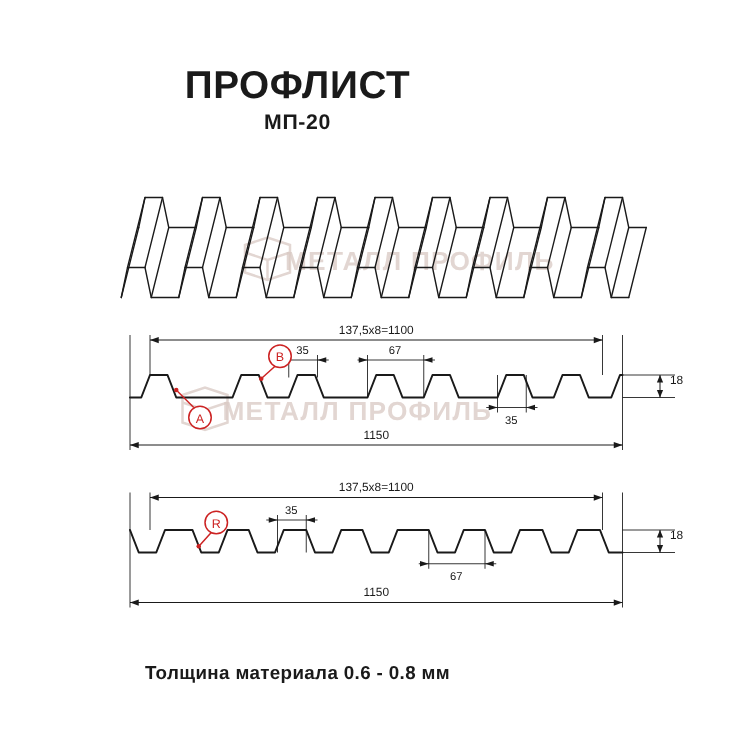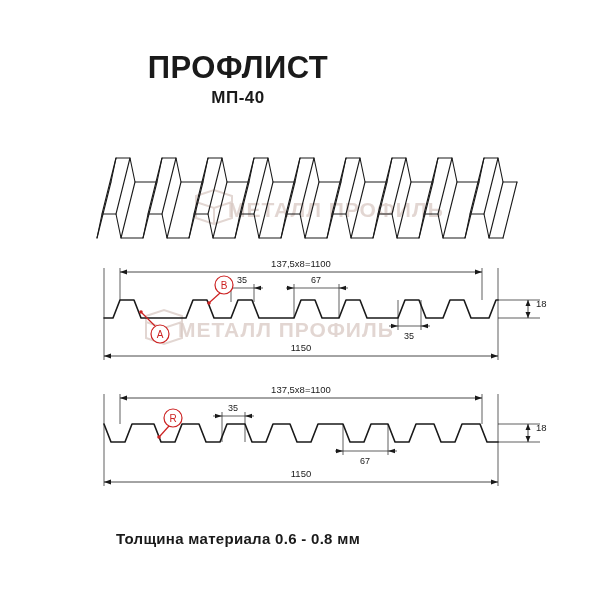--- a/index.html
+++ b/index.html
@@ -64,21 +64,21 @@
     left: 178px;
     top: 318px;
     font-size: 21px;
     letter-spacing: 1px;
   }
 </style>
 </head>
 <body>
 
 <div class="title" id="page-title">ПРОФЛИСТ</div>
-<div class="title" id="page-subtitle">МП-40</div>
+<div class="title" id="page-subtitle">МП-20</div>
 <div class="title" id="footer-note">Толщина материала 0.6 - 0.8 мм</div>
 
 <div class="wm" id="wm1">МЕТАЛЛ ПРОФИЛЬ</div>
 <div class="wm" id="wm2">МЕТАЛЛ ПРОФИЛЬ</div>
 
 <svg id="sheet" viewBox="0 0 600 600" xmlns="http://www.w3.org/2000/svg">
 
   <g opacity="0.75" fill="none" stroke="#d9c9c3" stroke-width="2">
     <path d="M196 196 l18 -6 18 6 0 22 -18 6 -18 -6 z"></path>
     <path d="M196 202 l18 6 18 -6"></path>

